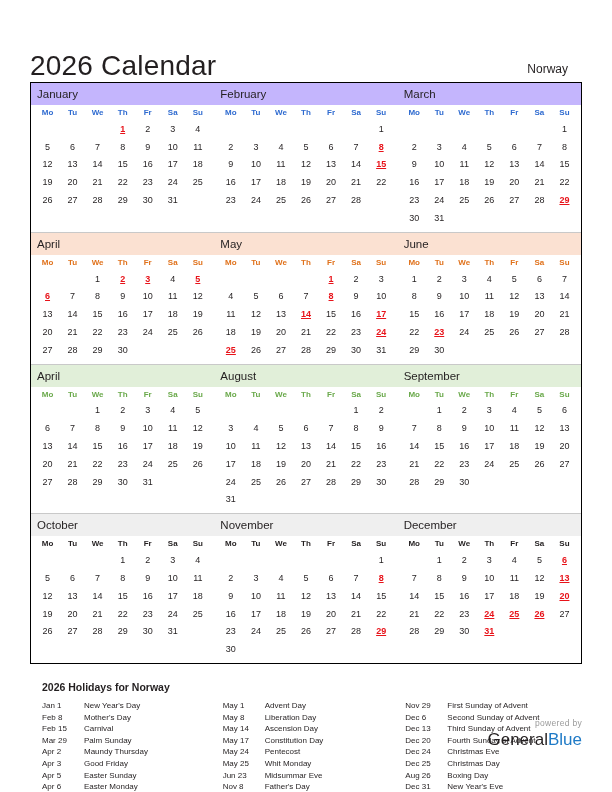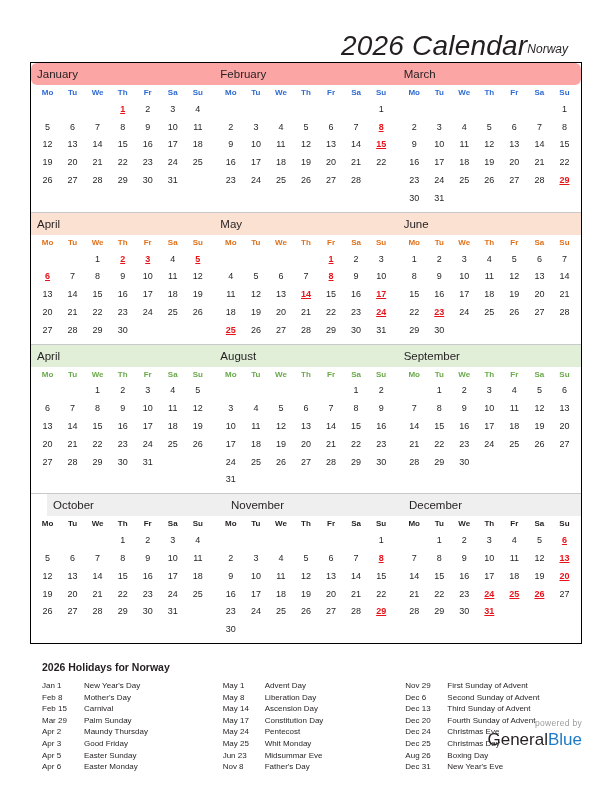--- a/index.html
+++ b/index.html
@@ -20,25 +20,24 @@
     width: 612px;
     height: 792px;
     box-sizing: border-box;
     padding: 0 30px;
   }
 
   
   .title-row {
     display: flex;
     align-items: flex-end;
-    justify-content: flex-end;
+    justify-content: space-between;
     height: 52px;
-    padding-top: 10px;
+    padding-top: 30px;
     box-sizing: content-box;
-    font-style: italic;
   }
   .cal-title {
     font-size: 28px;
     font-weight: normal;
     letter-spacing: 0.2px;
     color: #231f20;
     line-height: 32px;
   }
   .cal-country {
     font-size: 12px;
@@ -179,21 +178,21 @@
 
 <div class="page">
 
   <div class="title-row">
     <div class="cal-title">2026 Calendar</div>
     <div class="cal-country">Norway</div>
   </div>
 
   <div class="cal-body" id="calendar-grid">
       <div class="quarter q1">
-        <div class="m-head-band" style="background: #fca5a5; border-radius: 6px;">
+        <div class="m-head-band" style="background: #c4b5fd;">
           <div class="month-col">
             <div class="m-head">January</div>
           </div>
           <div class="month-col">
             <div class="m-head">February</div>
           </div>
           <div class="month-col">
             <div class="m-head">March</div>
           </div>
         </div>
@@ -800,21 +799,21 @@
                   <td class="empty">&nbsp;</td>
                   <td class="empty">&nbsp;</td>
                   <td class="empty">&nbsp;</td>
                 </tr>
               </tbody>
             </table>
           </div>
         </div>
       </div>
       <div class="quarter q4">
-        <div class="m-head-band" style="background: rgb(239, 239, 239); margin-left: 16px;">
+        <div class="m-head-band" style="background: rgb(239, 239, 239);">
           <div class="month-col">
             <div class="m-head">October</div>
           </div>
           <div class="month-col">
             <div class="m-head">November</div>
           </div>
           <div class="month-col">
             <div class="m-head">December</div>
           </div>
         </div>

